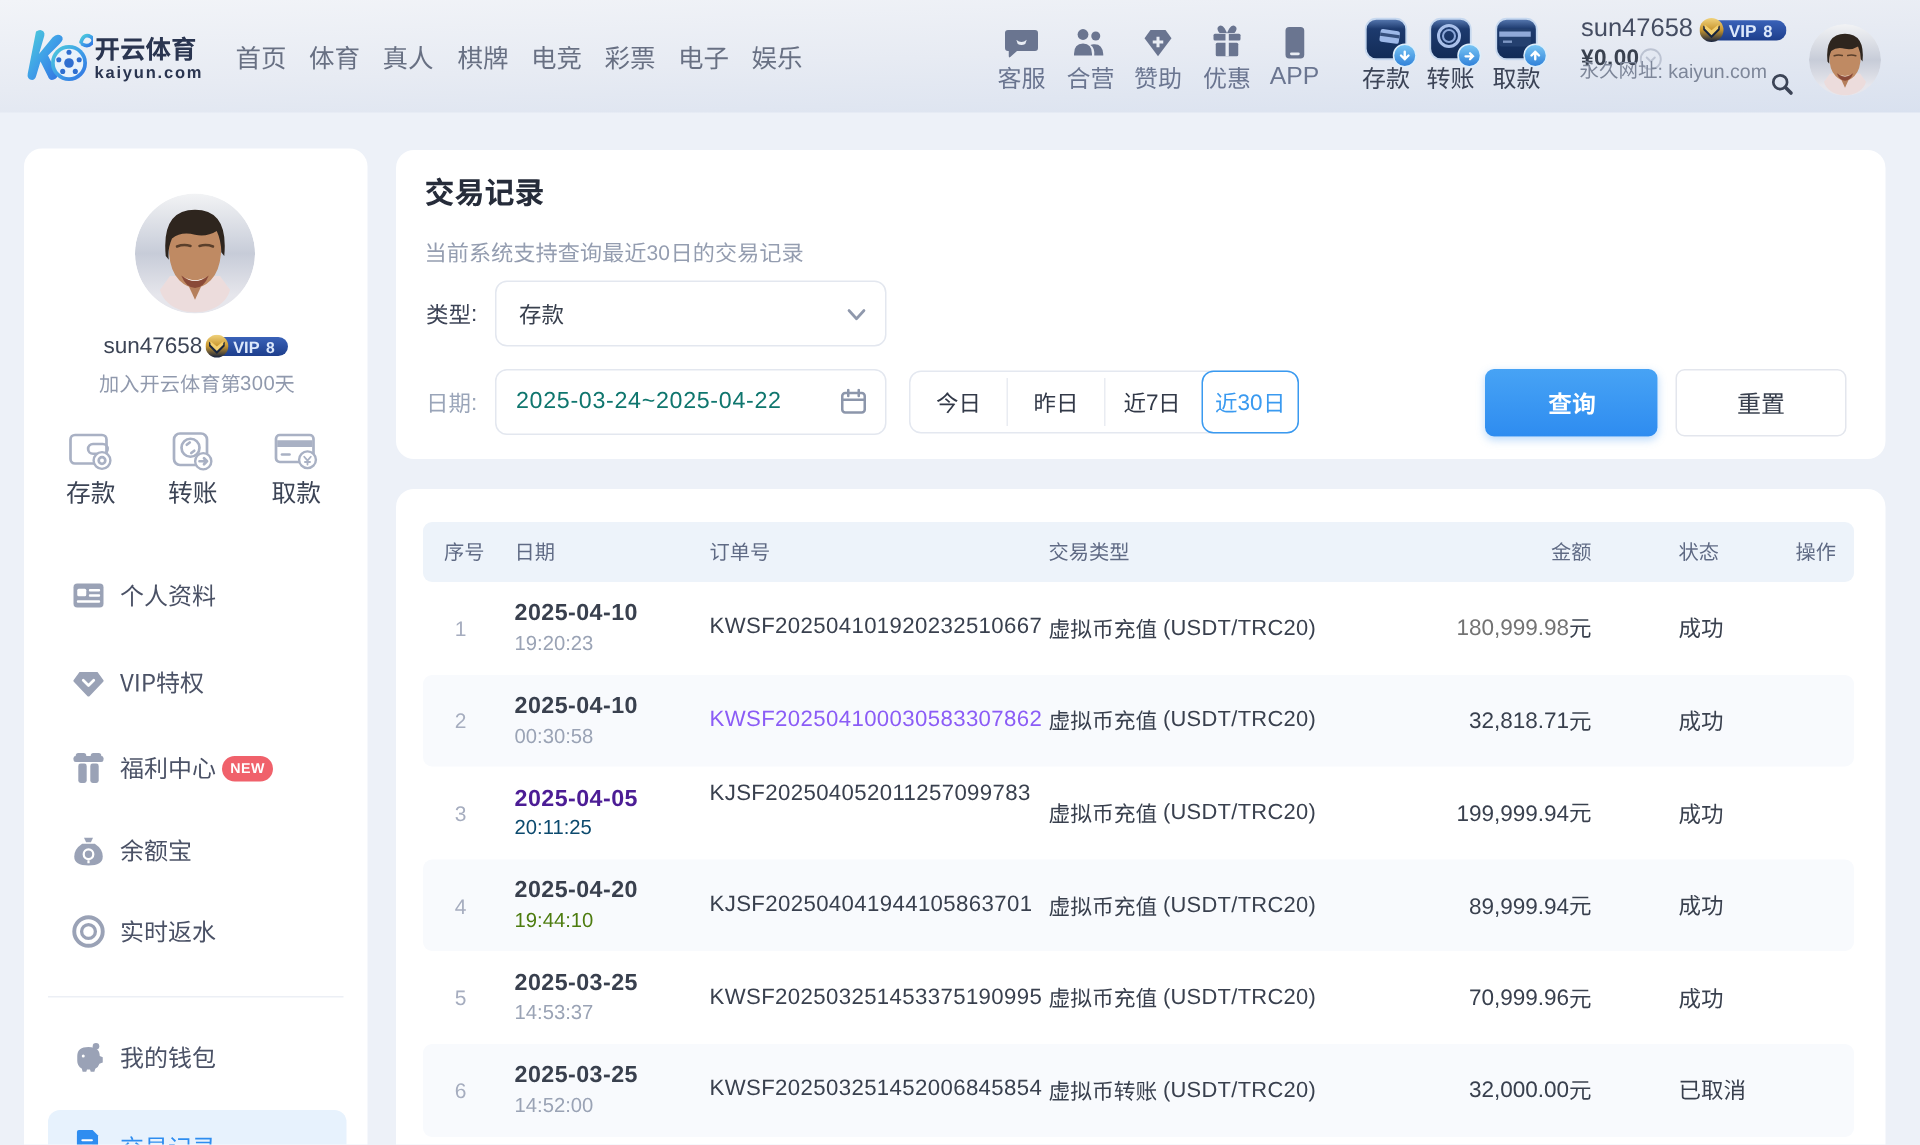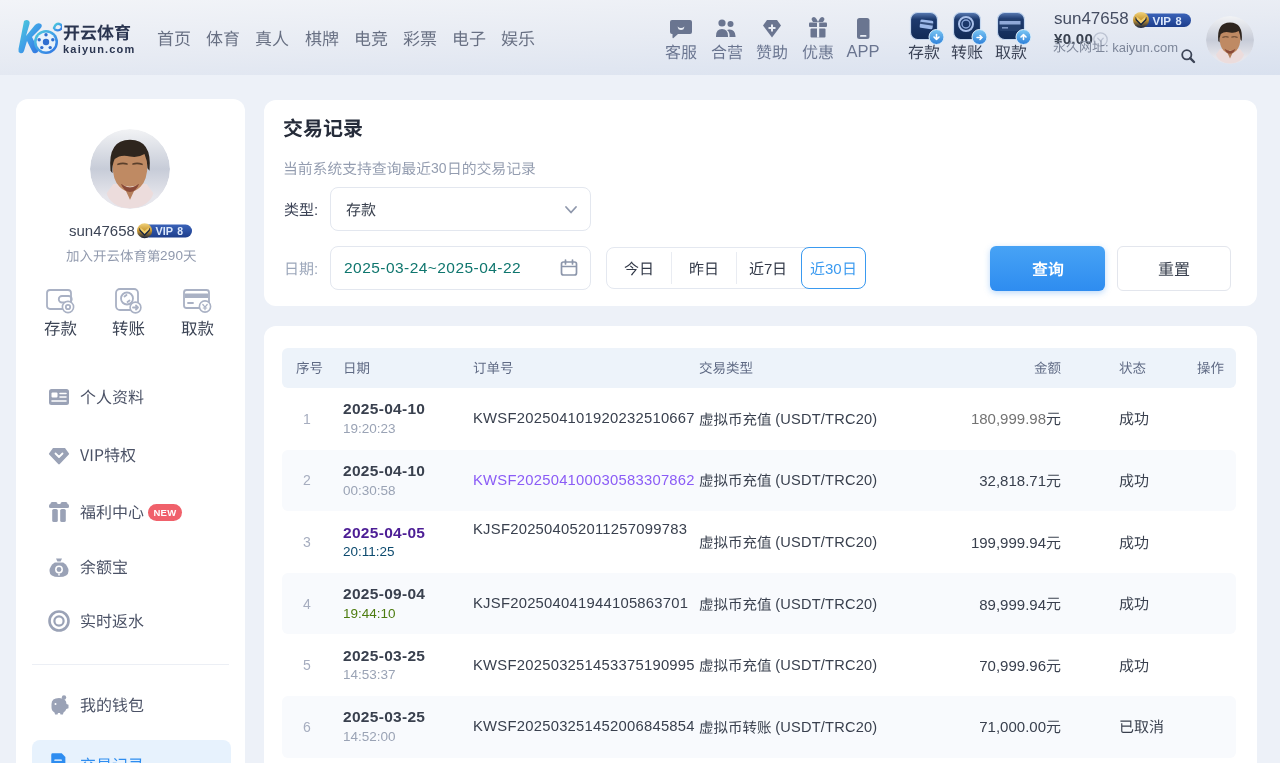--- a/index.html
+++ b/index.html
@@ -352,21 +352,21 @@
       <g fill="#9099ad" transform="matrix(0.013500,0,0,-0.013500,0,11.880)">
         <use href="#g36" x="0"></use>
         <use href="#g37" x="1000"></use>
         <use href="#g38" x="2000"></use>
         <use href="#g39" x="3000"></use>
         <use href="#g6" x="4000"></use>
         <use href="#g7" x="5000"></use>
         <use href="#g40" x="6000"></use>
       </g>
     </svg>
-    <span style="font:400 13.5px 'Liberation Sans';color:#9099ad;letter-spacing:0.3px">290</span>
+    <span style="font:400 13.5px 'Liberation Sans';color:#9099ad;letter-spacing:0.3px">300</span>
     <svg width="14" height="13" viewBox="0 0 14 13">
       <g fill="#9099ad" transform="matrix(0.013500,0,0,-0.013500,0,11.880)">
         <use href="#g41" x="0"></use>
       </g>
     </svg>
   </div>
 <svg width="30" height="30" viewBox="0 0 30 30" style="position:absolute;left:45px;top:285px">
     <rect x="2" y="5" width="24" height="19" rx="3" fill="none" stroke="#a9b1c4" stroke-width="1.8" stroke-linecap="round" stroke-linejoin="round"></rect>
 <path d="M17 11 h6.5 a2 2 0 0 1 0 6.5 H17 a2.4 2.4 0 0 1 0 -6.5z" fill="none" stroke="#a9b1c4" stroke-width="1.8" stroke-linecap="round" stroke-linejoin="round"></path>
 <circle cx="23" cy="22" r="5.6" fill="#fff" stroke="#a9b1c4" stroke-width="1.6"></circle>
@@ -799,39 +799,39 @@
       <g fill="#39404e" transform="matrix(0.014500,0,0,-0.014500,0,12.760)">
         <use href="#g102" x="0"></use>
         <use href="#g103" x="1000"></use>
         <use href="#g104" x="2000"></use>
         <use href="#g105" x="3000"></use>
         <use href="#g106" x="4000"></use>
       </g>
     </svg>
     <span style="font:400 14.6px 'Liberation Sans';color:#39404e;letter-spacing:0.2px">&nbsp;(USDT/TRC20)</span>
   </div>
-<div style="position:absolute;right:219px;top:534.0px;display:flex;align-items:center;height:16px">
+<div style="position:absolute;right:219px;top:534.0px;display:flex;align-items:flex-start;height:16px">
     <span style="font:400 15px 'Liberation Sans';color:#39404e">199,999.94</span>
     <svg width="15" height="15" viewBox="0 0 15 15">
       <g fill="#39404e" transform="matrix(0.015000,0,0,-0.015000,0,13.200)">
         <use href="#g107" x="0"></use>
       </g>
     </svg>
   </div>
 <div style="position:absolute;left:1119px;top:534.5px;width:30px;height:15px">
     <svg width="30" height="15" viewBox="0 0 30 15">
       <g fill="#39404e" transform="matrix(0.015000,0,0,-0.015000,0,13.200)">
         <use href="#g108" x="0"></use>
         <use href="#g109" x="1000"></use>
       </g>
     </svg>
   </div>
 <div style="position:absolute;left:282px;top:572.8px;width:954px;height:61.6px;background:#f8fafd;border-radius:6px"></div>
 <div style="position:absolute;left:307px;transform:translateX(-50%);top:595.5px;font:400 14px/16.2px 'Liberation Sans';color:#a6adbf;white-space:nowrap">4</div>
-<div style="position:absolute;left:343px;top:585.1px;font:700 15.5px/18.0px 'Liberation Sans';color:#39404e;letter-spacing:0.3px;white-space:nowrap">2025-09-04</div>
+<div style="position:absolute;left:343px;top:585.1px;font:700 15.5px/18.0px 'Liberation Sans';color:#39404e;letter-spacing:0.3px;white-space:nowrap">2025-04-20</div>
 <div style="position:absolute;left:343px;top:605.8px;font:400 13.5px/15.7px 'Liberation Sans';color:#4d7c0f;white-space:nowrap">19:44:10</div>
 <div style="position:absolute;left:473px;top:595.0px;font:400 14.8px/17.2px 'Liberation Sans';color:#39404e;letter-spacing:0.25px;white-space:nowrap">KJSF202504041944105863701</div>
 <div style="position:absolute;left:699px;top:596.1px;display:flex;align-items:center;height:15px">
     <svg width="72" height="14" viewBox="0 0 72 14">
       <g fill="#39404e" transform="matrix(0.014500,0,0,-0.014500,0,12.760)">
         <use href="#g102" x="0"></use>
         <use href="#g103" x="1000"></use>
         <use href="#g104" x="2000"></use>
         <use href="#g105" x="3000"></use>
         <use href="#g106" x="4000"></use>
@@ -898,21 +898,21 @@
         <use href="#g102" x="0"></use>
         <use href="#g103" x="1000"></use>
         <use href="#g104" x="2000"></use>
         <use href="#g29" x="3000"></use>
         <use href="#g30" x="4000"></use>
       </g>
     </svg>
     <span style="font:400 14.6px 'Liberation Sans';color:#39404e;letter-spacing:0.2px">&nbsp;(USDT/TRC20)</span>
   </div>
 <div style="position:absolute;right:219px;top:718.8px;display:flex;align-items:center;height:16px">
-    <span style="font:400 15px 'Liberation Sans';color:#39404e">71,000.00</span>
+    <span style="font:400 15px 'Liberation Sans';color:#39404e">32,000.00</span>
     <svg width="15" height="15" viewBox="0 0 15 15">
       <g fill="#39404e" transform="matrix(0.015000,0,0,-0.015000,0,13.200)">
         <use href="#g107" x="0"></use>
       </g>
     </svg>
   </div>
 <div style="position:absolute;left:1119px;top:719.3px;width:45px;height:15px">
     <svg width="45" height="15" viewBox="0 0 45 15">
       <g fill="#39404e" transform="matrix(0.015000,0,0,-0.015000,0,13.200)">
         <use href="#g110" x="0"></use>

